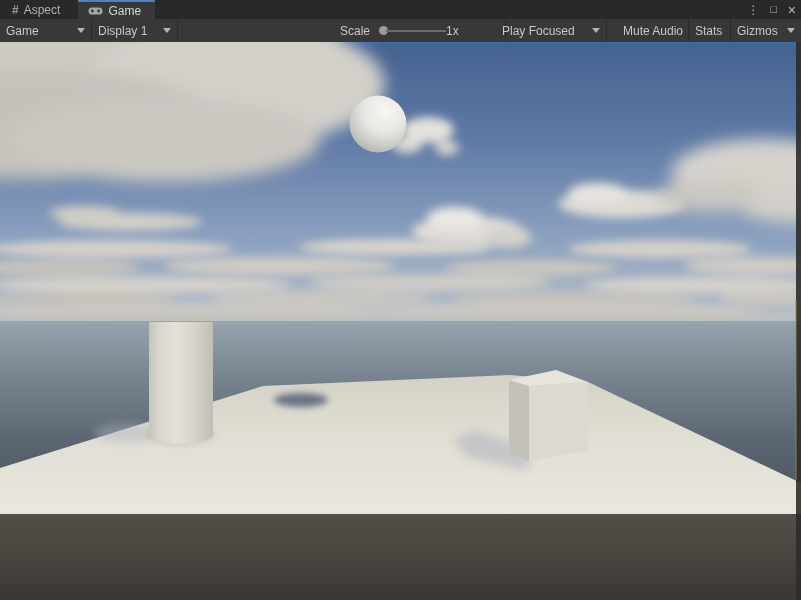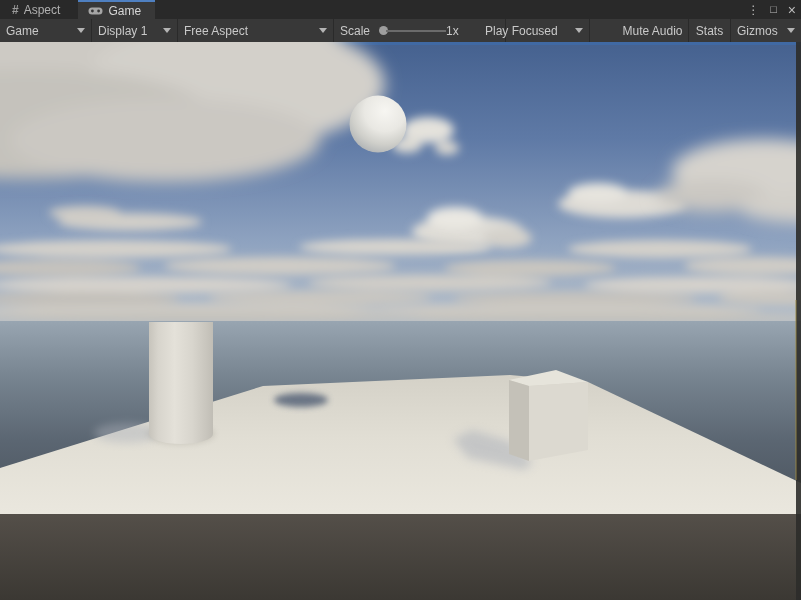--- a/index.html
+++ b/index.html
@@ -17,21 +17,21 @@
   .tab-game{margin-left:8px;background:#383838;border-top:2px solid #4f80c1;color:#d6d6d6;padding:0 14px 0 10px;}
   .winctl{position:absolute;right:5px;top:0;height:19px;display:flex;align-items:center;gap:11px;color:#bdbdbd;font-size:12px;}
   .winctl span{line-height:1;cursor:default;}
   .ctl-max{font-size:11px;}
   .ctl-close{font-size:14px;}
   
   .toolbar{position:relative;height:23px;background:#383838;font-size:12px;color:#c9c9c9;}
   .tb{position:absolute;top:0;height:23px;display:flex;align-items:center;padding:0 6px;border-right:1px solid #2a2a2a;}
   .tb .lbl{white-space:nowrap;}
   .arr{width:0;height:0;border-left:4px solid transparent;border-right:4px solid transparent;border-top:5px solid #b4b4b4;margin-left:auto;}
-  .tb-center{justify-content:center;}
+  .tb-center{justify-content:flex-start;}
   .knob{width:9px;height:9px;border-radius:50%;background:#9d9d9d;margin-left:9px;flex:none;}
   .track{width:60px;height:2px;background:#6b6b6b;margin-left:-2px;flex:none;}
   .scaleval{margin-left:0;}
   
   .viewport{position:absolute;left:0;top:42px;width:801px;height:558px;background:#46618f;}
   svg{display:block;}
 </style>
 </head>
 <body>
 
@@ -61,31 +61,27 @@
 
   <div class="toolbar">
     <div class="tb" style="left:0;width:92px;">
       <span class="lbl">Game</span>
       <span class="arr"></span>
     </div>
     <div class="tb" style="left:92px;width:86px;justify-content:center;">
       <span class="lbl">Display 1</span>
       <span class="arr"></span>
     </div>
-    <div class="tb" style="left:178px;width:156px;">
-      <span class="lbl">Free Aspect</span>
-      <span class="arr"></span>
-    </div>
     <div class="tb" style="left:334px;width:172px;">
       <span class="lbl">Scale</span>
       <span class="knob"></span>
       <span class="track"></span>
       <span class="scaleval">1x</span>
     </div>
-    <div class="tb" style="left:479px;width:111px;">
+    <div class="tb" style="left:496px;width:111px;">
       <span class="lbl">Play Focused</span>
       <span class="arr"></span>
     </div>
     <div class="tb tb-center" style="left:617px;width:72px;">
       <span class="lbl">Mute Audio</span>
     </div>
     <div class="tb tb-center" style="left:689px;width:42px;">
       <span class="lbl">Stats</span>
     </div>
     <div class="tb" style="left:731px;width:70px;border-right:none;text-align:center;">

